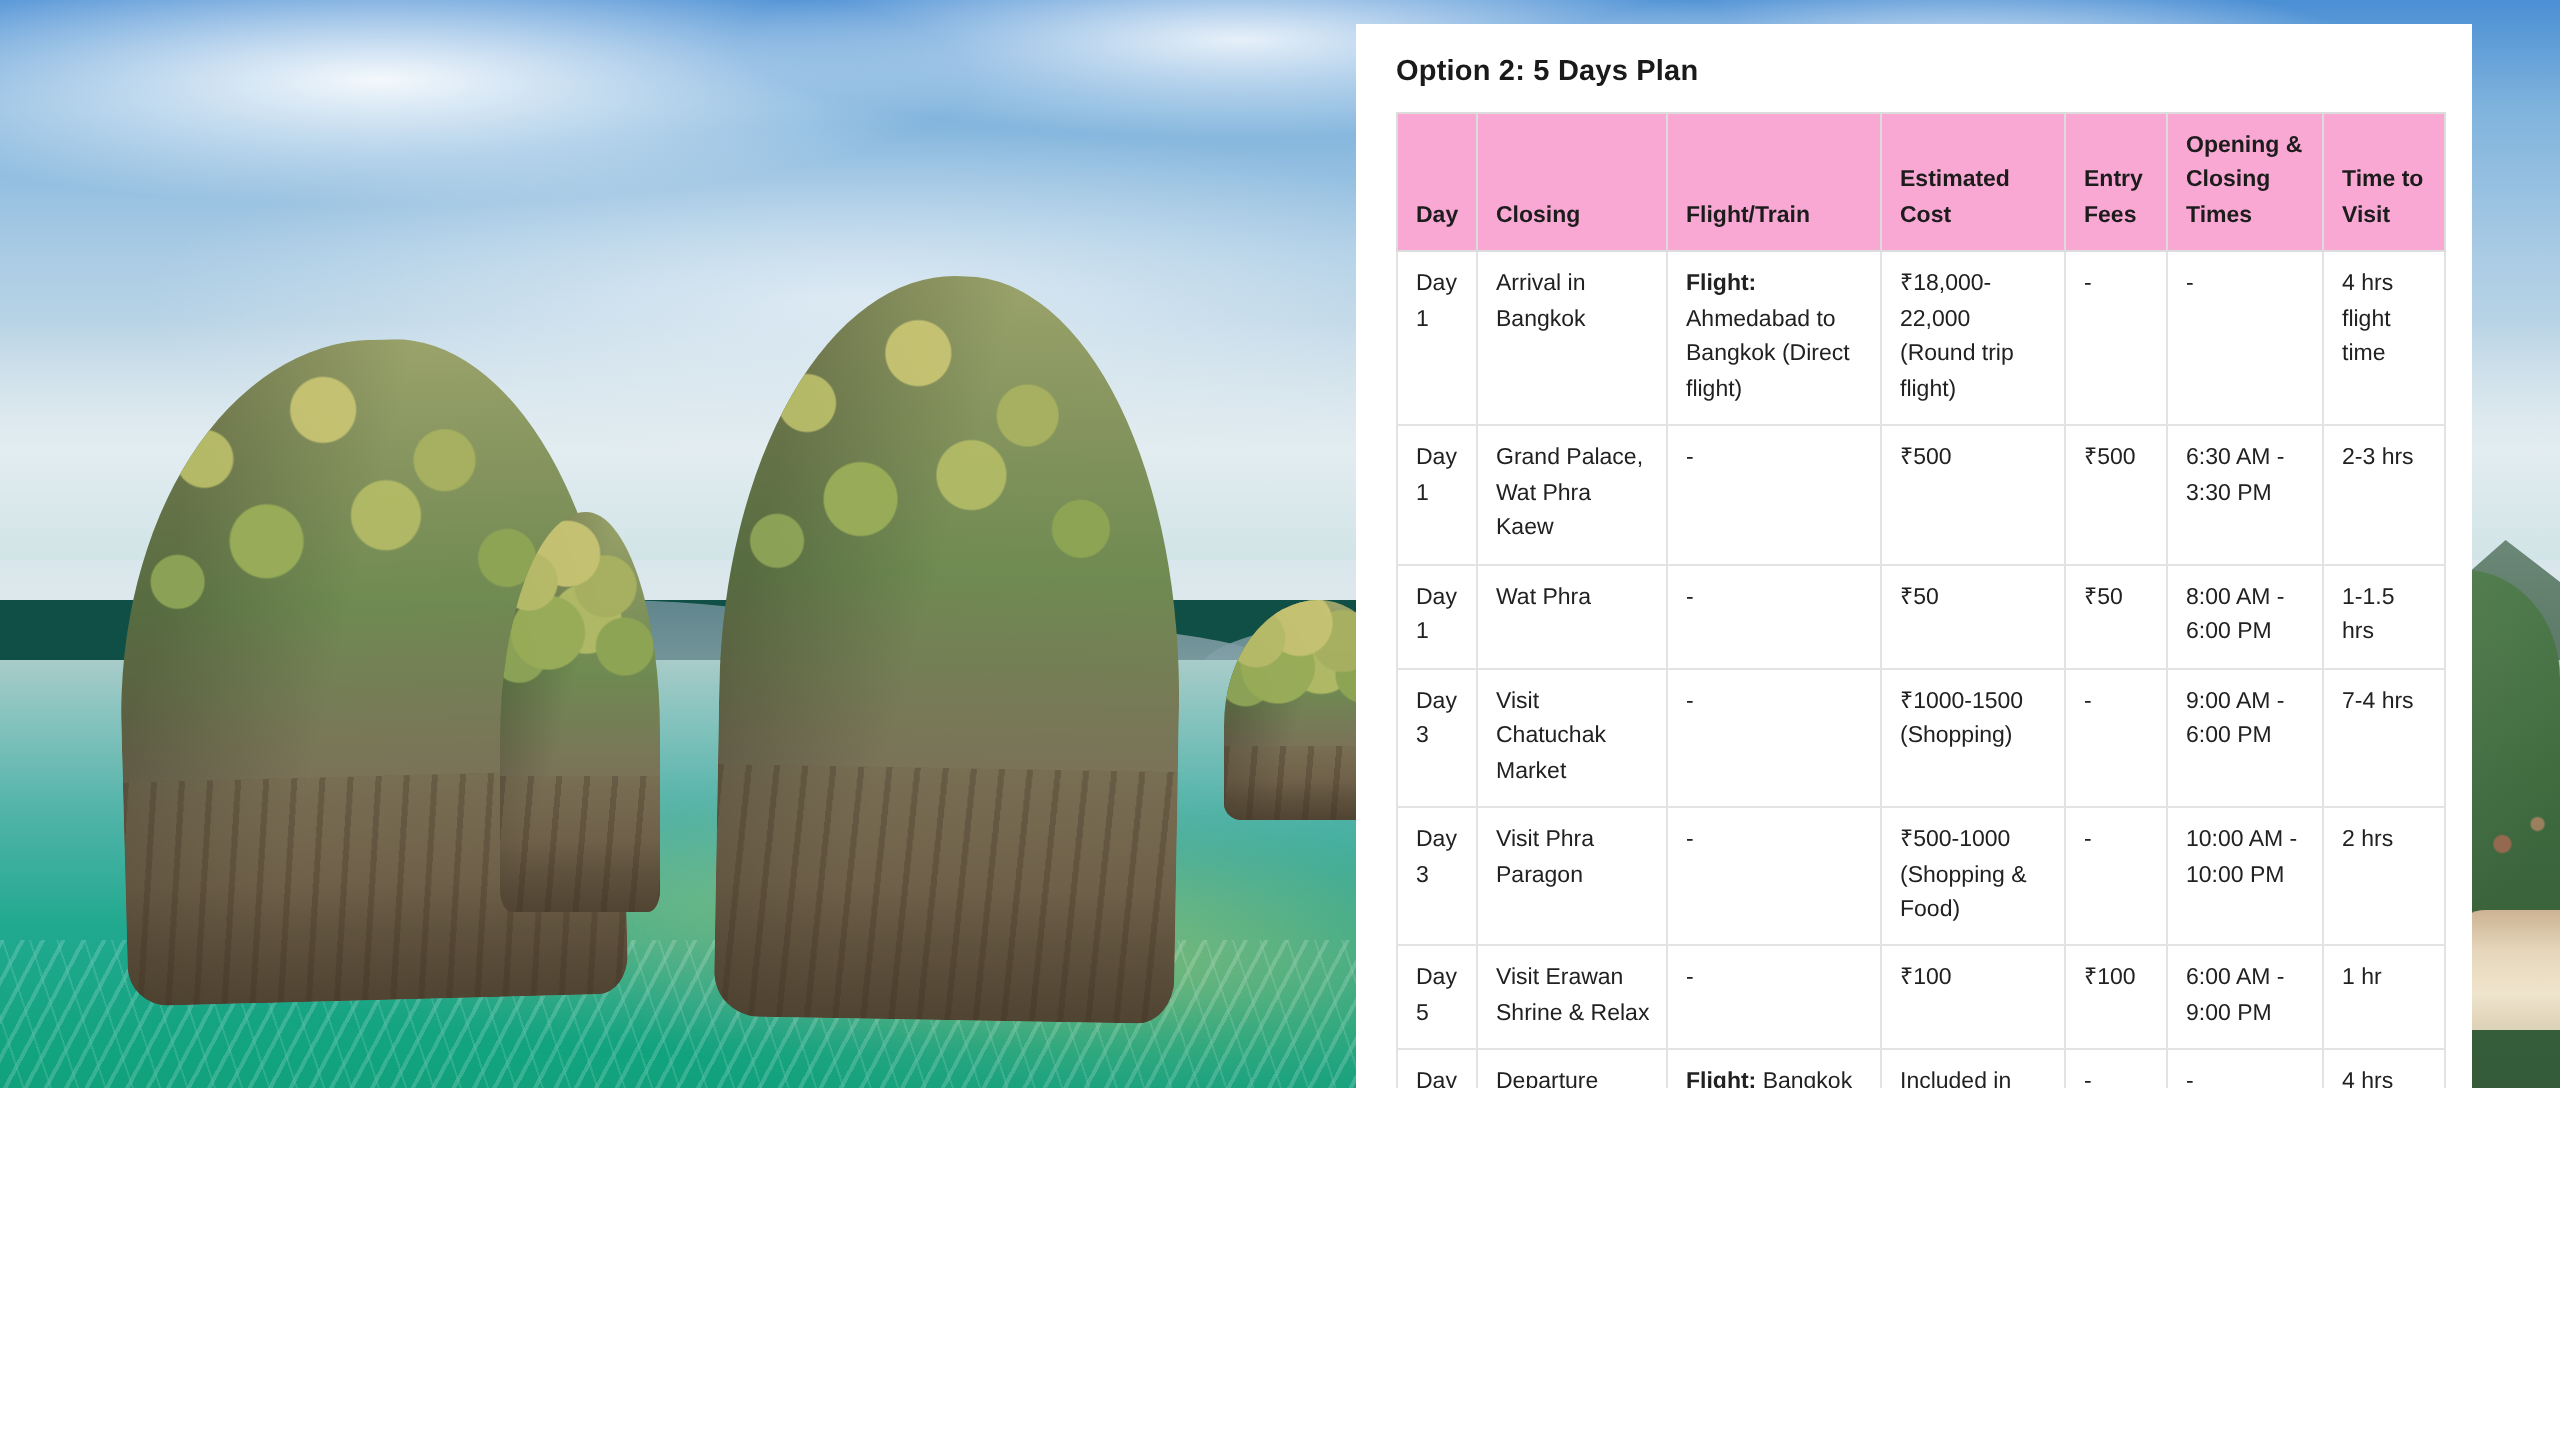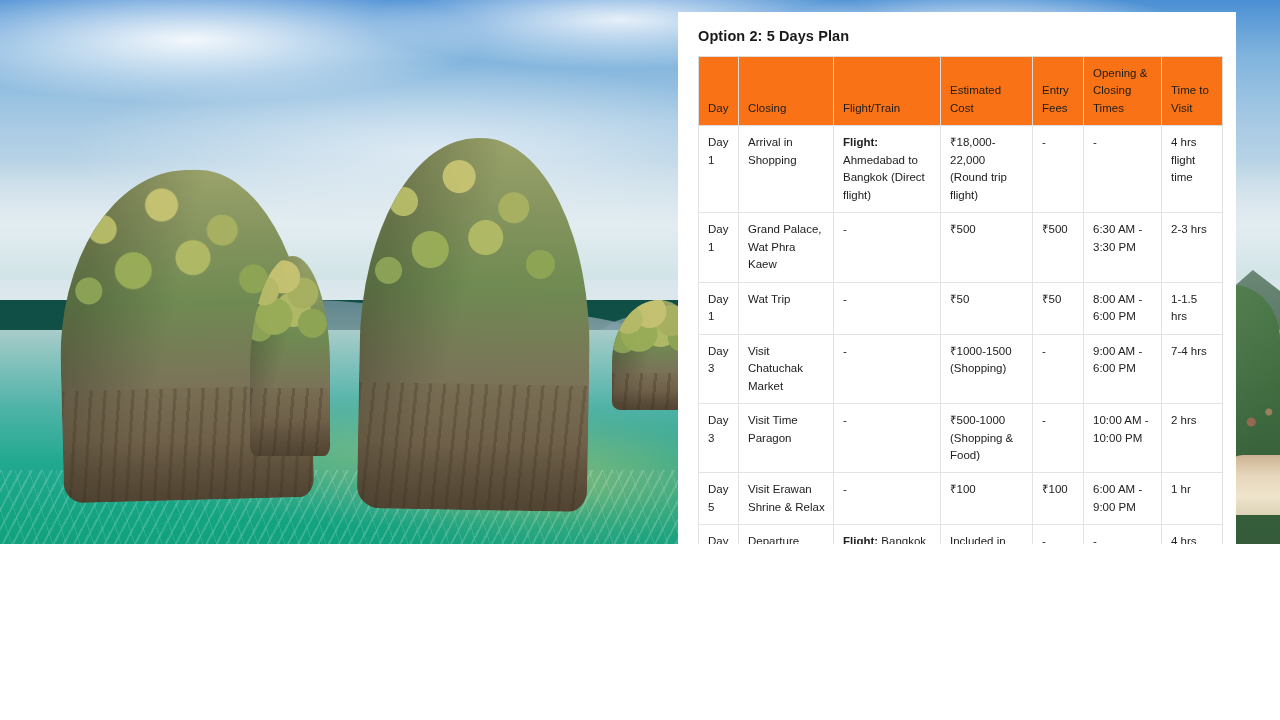--- a/index.html
+++ b/index.html
@@ -188,22 +188,22 @@
   }
   table.plan th, table.plan td {
     border: 1px solid #e3e3e3;
     padding: 8px 8px 8px 9px;
     vertical-align: top;
     text-align: left;
     line-height: 1.52;
     word-wrap: break-word;
   }
   table.plan thead th {
-    background: #f97316;
-    font-weight: normal;
+    background: #f9a8d4;
+    font-weight: bold;
     vertical-align: bottom;
     color: #1c1c1c;
     border-color: #dcdcdc;
     height: 63px;
   }
   table.plan td { background: #fff; }
   .c-day   { width: 40px; }
   .c-act   { width: 95px; }
   .c-flt   { width: 107px; }
   .c-cost  { width: 92px; }
@@ -299,57 +299,57 @@
           <th>Flight/Train</th>
           <th>Estimated Cost</th>
           <th>Entry Fees</th>
           <th>Opening &amp; Closing Times</th>
           <th>Time to Visit</th>
         </tr>
       </thead>
       <tbody>
         <tr>
           <td>Day 1</td>
-          <td>Arrival in Shopping</td>
+          <td>Arrival in Bangkok</td>
           <td><span class="lbl">Flight:</span><span> Ahmedabad to Bangkok (Direct flight)</span></td>
           <td>₹18,000-22,000 (Round trip flight)</td>
           <td>-</td>
           <td>-</td>
           <td>4 hrs flight time</td>
         </tr>
         <tr>
           <td>Day 1</td>
           <td>Grand Palace, Wat Phra Kaew</td>
           <td><span class="lbl"></span><span>-</span></td>
           <td>₹500</td>
           <td>₹500</td>
           <td>6:30 AM - 3:30 PM</td>
           <td>2-3 hrs</td>
         </tr>
         <tr>
           <td>Day 1</td>
-          <td>Wat Trip</td>
+          <td>Wat Phra</td>
           <td><span class="lbl"></span><span>-</span></td>
           <td>₹50</td>
           <td>₹50</td>
           <td>8:00 AM - 6:00 PM</td>
           <td>1-1.5 hrs</td>
         </tr>
         <tr>
           <td>Day 3</td>
           <td>Visit Chatuchak Market</td>
           <td><span class="lbl"></span><span>-</span></td>
           <td>₹1000-1500 (Shopping)</td>
           <td>-</td>
           <td>9:00 AM - 6:00 PM</td>
           <td>7-4 hrs</td>
         </tr>
         <tr>
           <td>Day 3</td>
-          <td>Visit Time Paragon</td>
+          <td>Visit Phra Paragon</td>
           <td><span class="lbl"></span><span>-</span></td>
           <td>₹500-1000 (Shopping &amp; Food)</td>
           <td>-</td>
           <td>10:00 AM - 10:00 PM</td>
           <td>2 hrs</td>
         </tr>
         <tr>
           <td>Day 5</td>
           <td>Visit Erawan Shrine &amp; Relax</td>
           <td><span class="lbl"></span><span>-</span></td>

